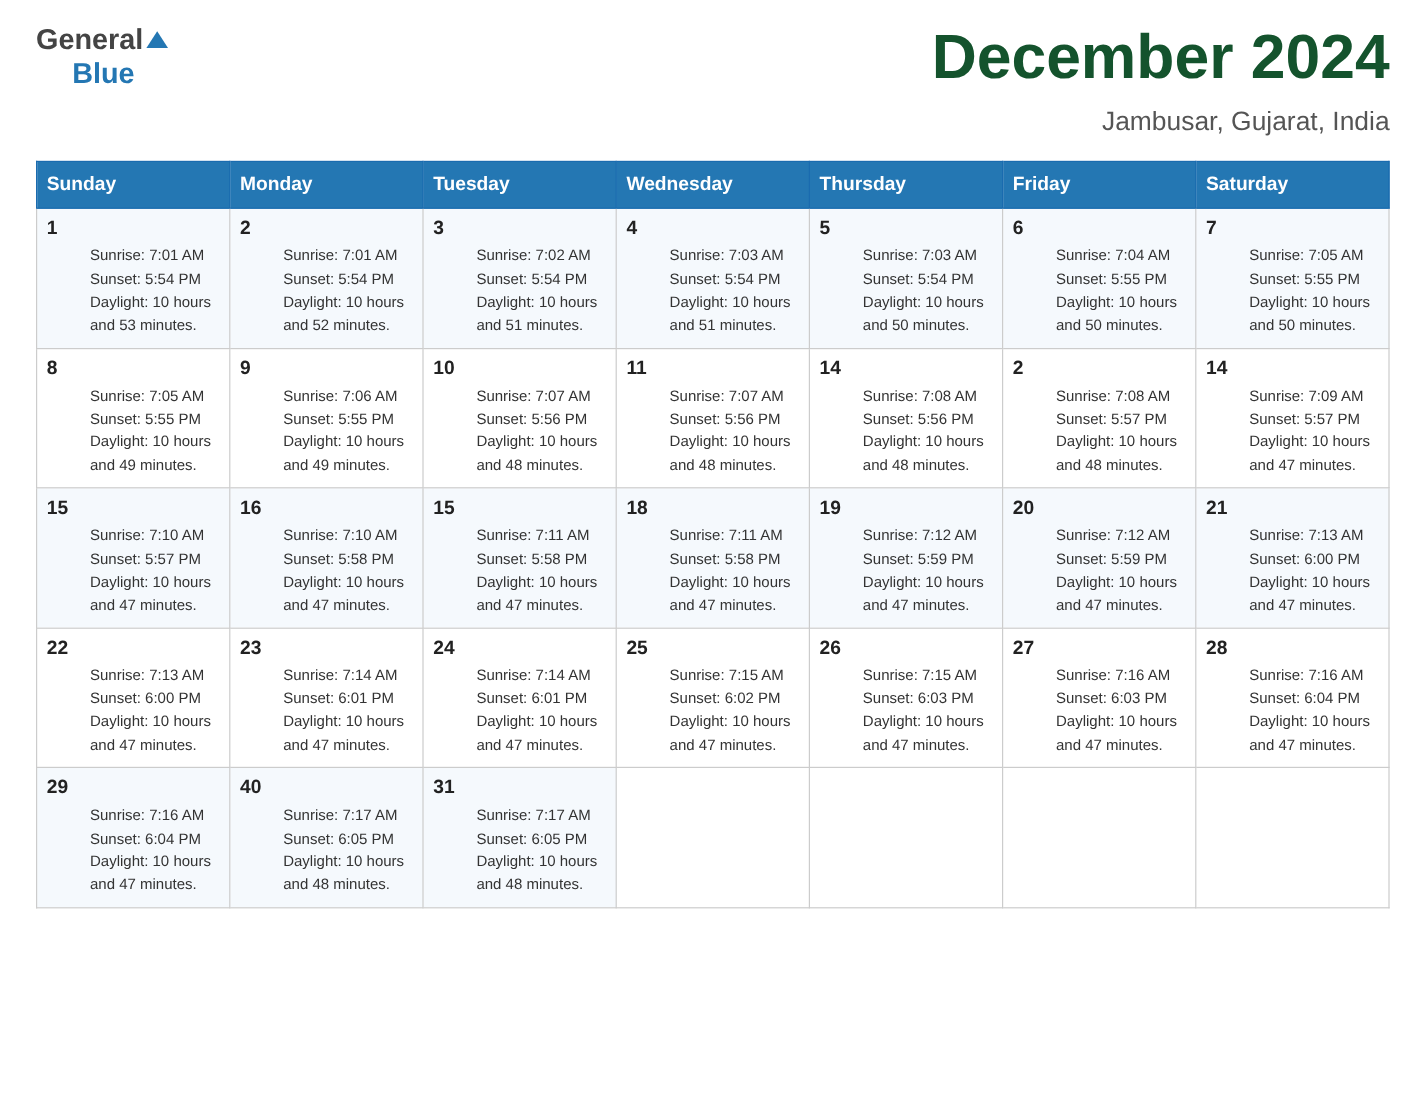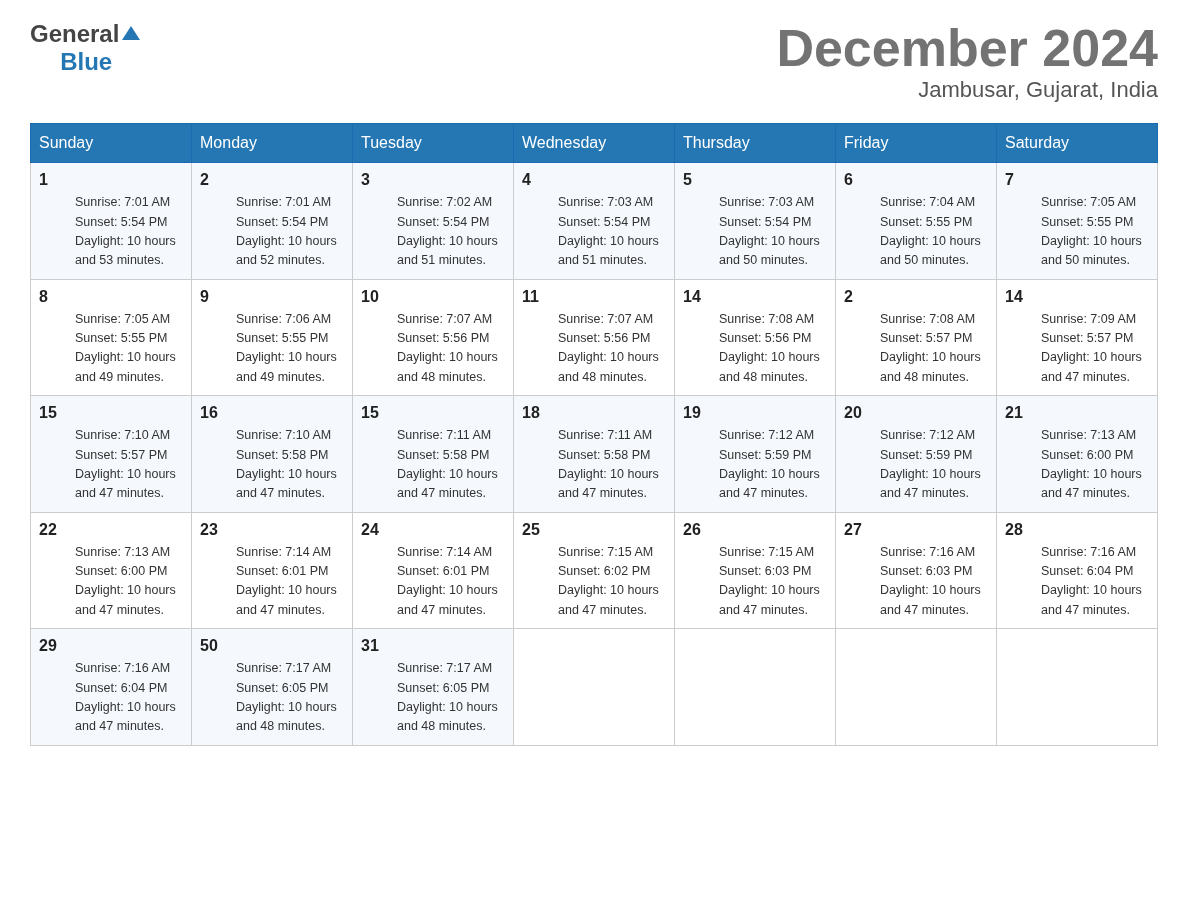--- a/index.html
+++ b/index.html
@@ -20,39 +20,39 @@
       display: flex;
       flex-direction: column;
       align-items: center;
     }
     .title-block {
       text-align: right;
     }
     .month-title {
       font-size: 52px;
       font-weight: bold;
-      color: #737373;
+      color: #14532d;
       line-height: 1.1;
     }
     .location {
       font-size: 22px;
       color: #555;
-      margin-top: 0;
+      margin-top: 11px;
     }
     table {
       width: 100%;
       border-collapse: collapse;
       table-layout: fixed;
     }
     thead tr th {
       background-color: #2477b3;
       color: #ffffff;
       padding: 10px 8px;
       font-size: 16px;
-      font-weight: normal;
+      font-weight: bold;
       text-align: left;
       border: 1px solid #1a6baf;
     }
     tbody tr td {
       vertical-align: top;
       padding: 8px 8px;
       font-size: 13px;
       color: #333;
       border: 1px solid #ccc;
       height: 105px;
@@ -390,21 +390,21 @@
         <td>
         <div class="day-number">29</div>
         <div class="day-info">
           Sunrise: 7:16 AM<br>
           Sunset: 6:04 PM<br>
           Daylight: 10 hours<br>
           and 47 minutes.
         </div>
       </td>
         <td>
-        <div class="day-number">50</div>
+        <div class="day-number">40</div>
         <div class="day-info">
           Sunrise: 7:17 AM<br>
           Sunset: 6:05 PM<br>
           Daylight: 10 hours<br>
           and 48 minutes.
         </div>
       </td>
         <td>
         <div class="day-number">31</div>
         <div class="day-info">

